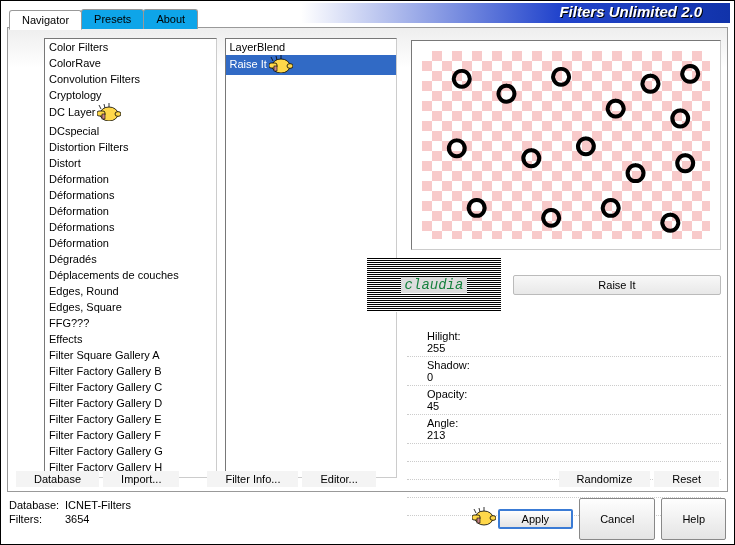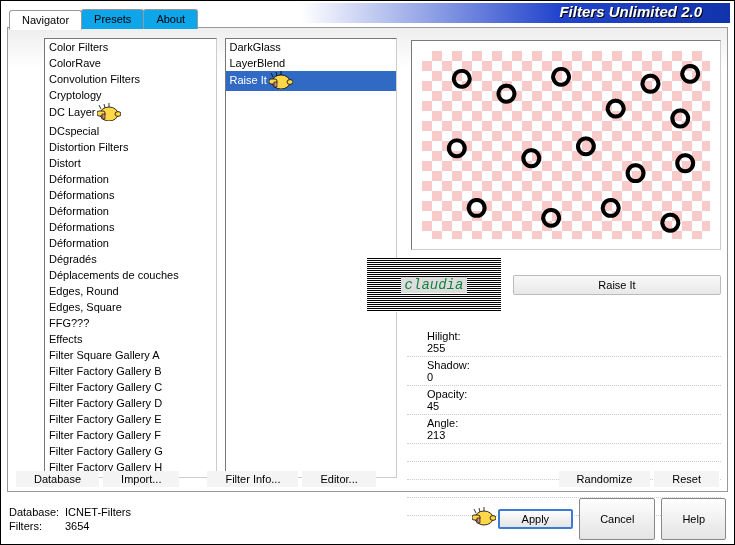--- a/index.html
+++ b/index.html
@@ -27,21 +27,21 @@
 .rings svg { position: absolute; inset: 10px; }
 .watermark-row { display: flex; align-items: center; margin-top: 8px; }
 .watermark { width: 134px; height: 54px; background: repeating-linear-gradient(#000 0 1px, #fff 1px 2px); display:flex; align-items:center; justify-content:center; margin-left:-40px; }
 .watermark span { font-family: Liberation Mono, monospace; font-style: italic; color:#15803d; background: #ddd; padding:0 4px; font-size:14px; }
 .filter-title-box { flex:1; margin-left: 12px; border: 1px solid #bbb; border-radius: 2px; padding: 3px 0; text-align: center; background: linear-gradient(#f8f8f8,#e8e8e8); }
 .params { margin-top: 16px; }
 .param-row { display: flex; justify-content: space-between; border-bottom: 1px dotted #ccc; padding: 2px 8px 2px 20px; cursor:pointer;flex-direction:column; }
 .param-row.spacer { border-bottom: 1px dotted #ccc; height: 18px; }
 .btn-row { position: absolute; bottom: 4px; left: 8px; right: 8px; display: flex; gap: 4px; }
 .flat-btn { flex: 0 0 auto; padding: 2px 18px; background: #f4f4f4; cursor: pointer; text-align:center; }
-.footer { position: absolute; bottom: 4px; left: 8px; right: 8px; height: 42px; display: flex; justify-content: space-between; align-items: center; }
+.footer { position: absolute; bottom: 4px; left: 8px; right: 8px; height: 42px; display: flex; justify-content: space-between; align-items: flex-start; }
 .footer-info { font-size: 11px; line-height: 14px; }
 .footer-info .lbl { display:inline-block; width: 56px; }
 .footer-btns { display: flex; gap: 6px; align-items: center; }
 .win-btn { border: 1px solid #888; background: linear-gradient(#fefefe,#e4e4e4); padding: 14px 20px; cursor: pointer; border-radius: 2px; }
 .win-btn.primary { border: 2px solid #3a7bd5; padding: 2px 22px; }
 .hand-wrap { position: relative; }
 .hand-abs { position: absolute; left: -26px; top: -2px; z-index: 3; }
 </style>
 </head>
 <body>
@@ -100,21 +100,20 @@
           <div class="list-item">Filter Factory Gallery D</div>
           <div class="list-item">Filter Factory Gallery E</div>
           <div class="list-item">Filter Factory Gallery F</div>
           <div class="list-item">Filter Factory Gallery G</div>
           <div class="list-item">Filter Factory Gallery H</div>
           <div class="list-item">Filter Factory Gallery I</div>
         </div>
     </div>
     <div class="list-col col2">
       <div class="list-inner" id="flt-list">
-          <div class="list-item">DarkGlass</div>
           <div class="list-item">LayerBlend</div>
           <div class="list-item hl">Raise It<span class="pointer"><svg width="24" height="18">
                 <use href="#hand-ptr"></use>
               </svg></span></div>
         </div>
     </div>
     <div class="right-col">
       <div class="preview">
         <div class="checker"></div>
         <div class="rings">

